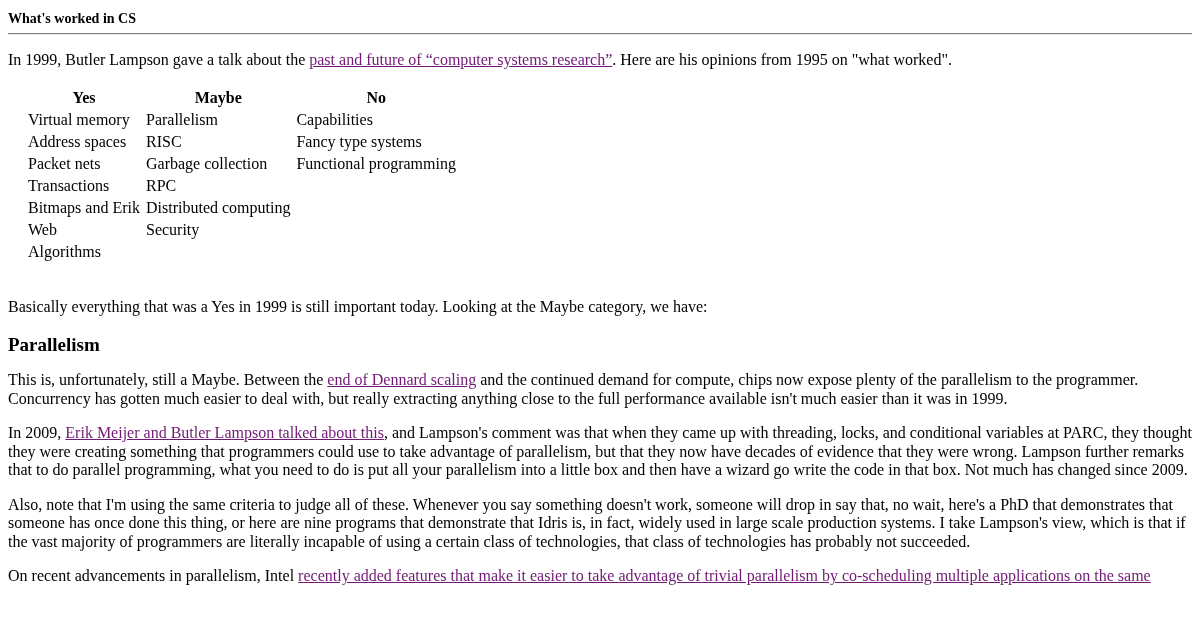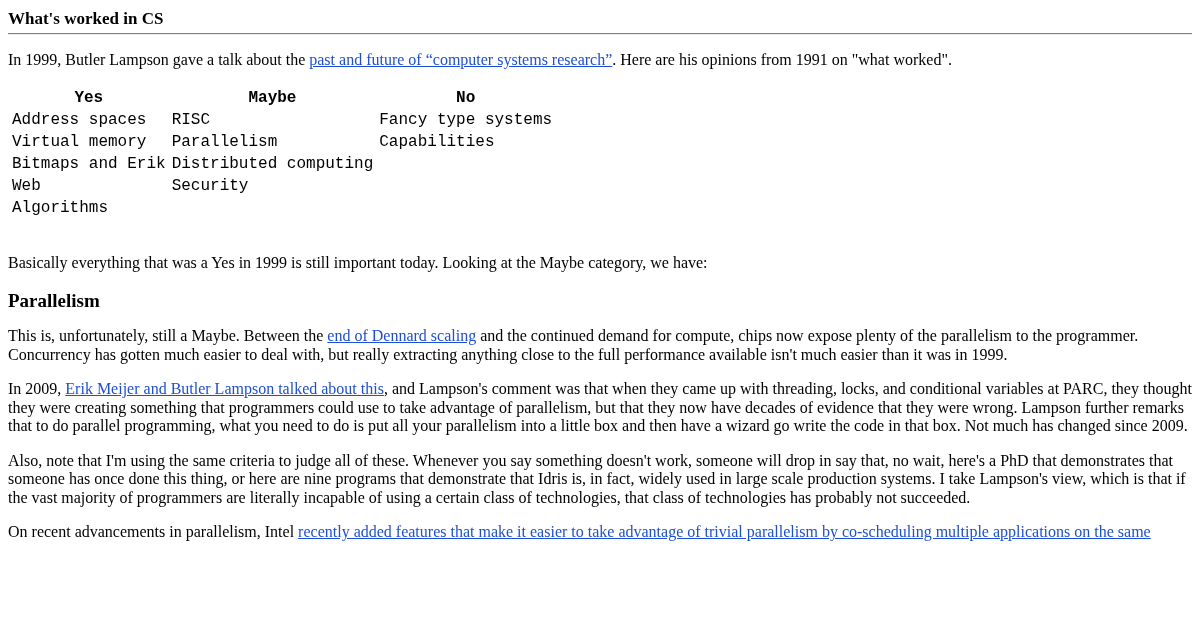--- a/index.html
+++ b/index.html
@@ -6,42 +6,41 @@
   body {
     width: 1184px;
     margin: 8px;
     background: #ffffff;
     color: #000000;
     font-family: "Liberation Serif", serif;
     font-size: 16px;
     line-height: 18.5px;
   }
   h1.page-title {
-    font-size: 17px;
+    font-size: 14px;
     line-height: 21px;
     font-weight: bold;
     margin: 0 0 4px 0;
   }
   hr.title-divider {
     margin: 0;
     border: 0;
     border-top: 1px solid #7e7e7e;
     border-bottom: 1px solid #ececec;
   }
   p { margin: 16px 0; }
   a.link {
-    color: #1d4ed8;
+    color: #701a75;
     text-decoration: underline;
     cursor: pointer;
   }
   table.worked-table {
     border-collapse: separate;
     border-spacing: 2px;
-    margin: 0;
-    font-family: Liberation Mono, monospace;
+    margin: 16px;
   }
   table.worked-table th {
     font-weight: bold;
     text-align: center;
     padding: 0 2px;
     line-height: 20px;
     white-space: nowrap;
   }
   table.worked-table td {
     padding: 0 2px;
@@ -56,40 +55,50 @@
     font-weight: bold;
     margin: 19px 0 16px 0;
   }
 </style>
 </head>
 <body>
 
 <h1 class="page-title">What's worked in CS</h1>
 <hr class="title-divider">
 
-<p><span>In 1999, Butler Lampson gave a talk about the </span><a class="link">past and future of “computer systems research”</a><span>. Here are his opinions from 1991 on "what worked".</span></p>
+<p><span>In 1999, Butler Lampson gave a talk about the </span><a class="link">past and future of “computer systems research”</a><span>. Here are his opinions from 1995 on "what worked".</span></p>
 
 <table class="worked-table">
   <thead>
     <tr>
       <th>Yes</th>
       <th>Maybe</th>
       <th>No</th>
     </tr>
   </thead>
   <tbody>
     <tr>
+      <td>Virtual memory</td>
+      <td>Parallelism</td>
+      <td>Capabilities</td>
+    </tr>
+    <tr>
       <td>Address spaces</td>
       <td>RISC</td>
       <td>Fancy type systems</td>
     </tr>
     <tr>
-      <td>Virtual memory</td>
-      <td>Parallelism</td>
-      <td>Capabilities</td>
+      <td>Packet nets</td>
+      <td>Garbage collection</td>
+      <td>Functional programming</td>
+    </tr>
+    <tr>
+      <td>Transactions</td>
+      <td>RPC</td>
+      <td></td>
     </tr>
     <tr>
       <td>Bitmaps and Erik</td>
       <td>Distributed computing</td>
       <td></td>
     </tr>
     <tr>
       <td>Web</td>
       <td>Security</td>
       <td></td>

